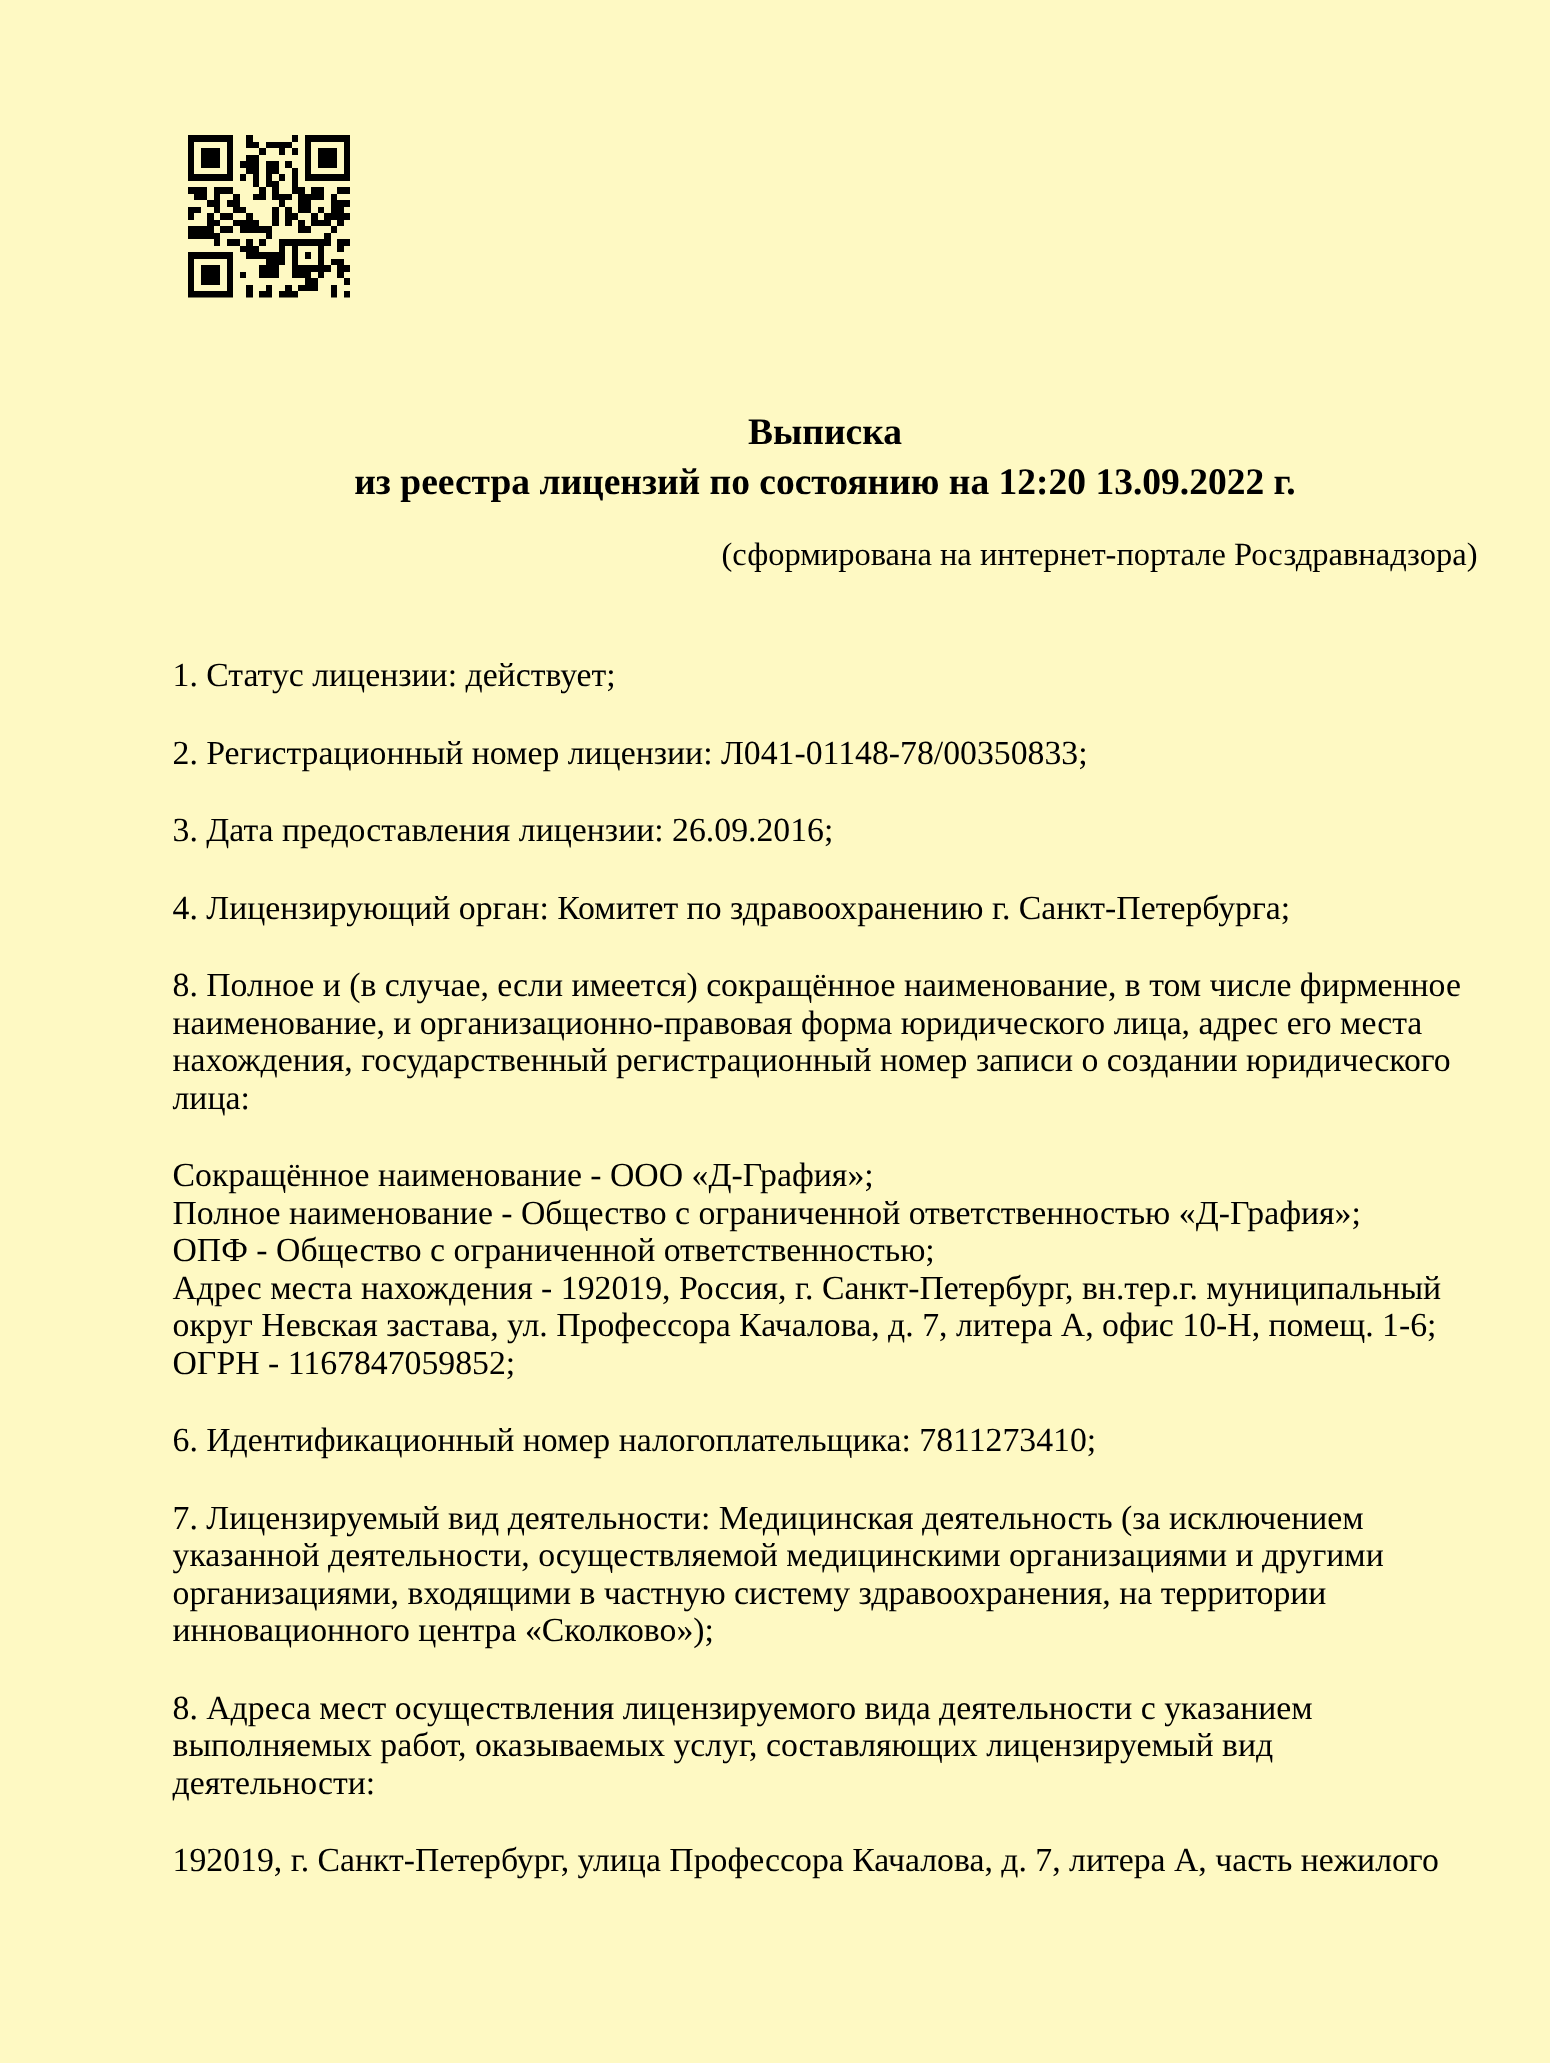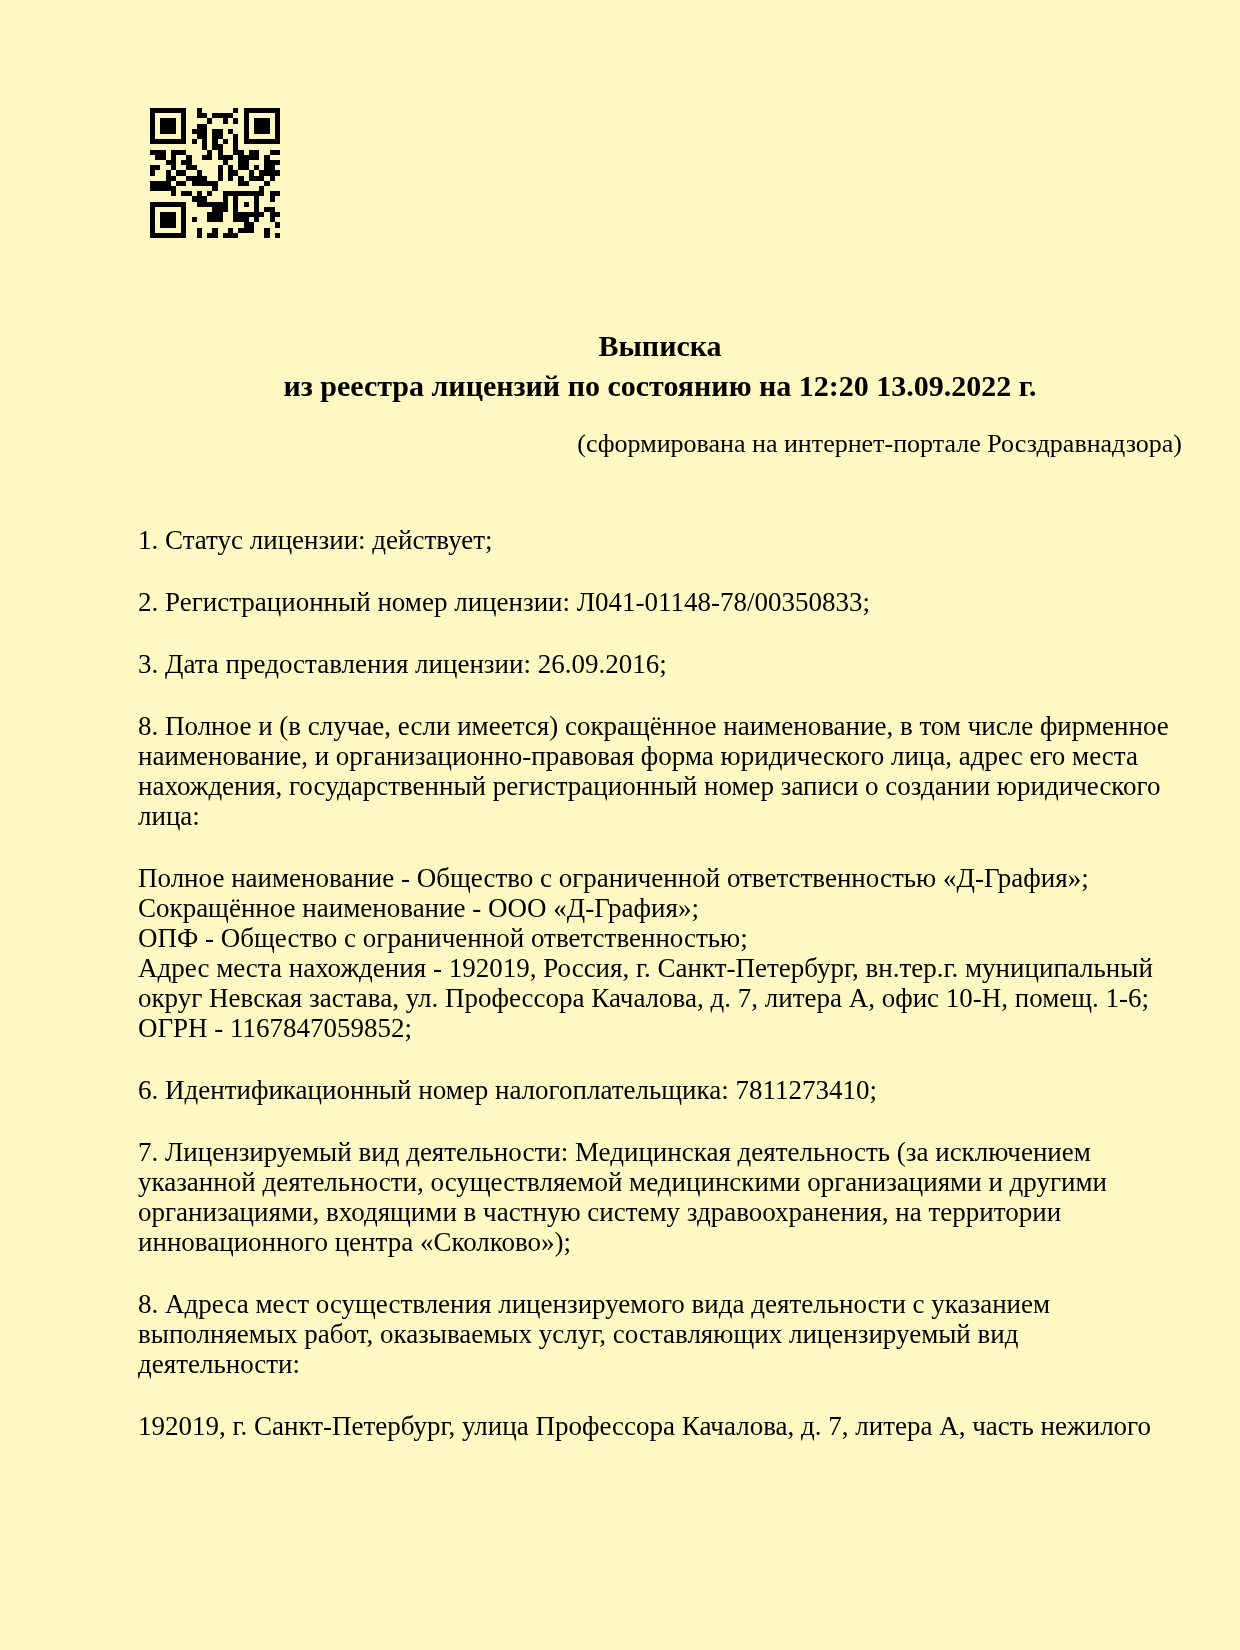--- a/index.html
+++ b/index.html
@@ -365,24 +365,25 @@
       <div>Выписка</div>
       <div>из реестра лицензий по состоянию на 12:20 13.09.2022 г.</div>
     </div>
 
     <div class="subtitle">(сформирована на интернет-портале Росздравнадзора)</div>
 
     <div class="body-text">
       <p class="para">1. Статус лицензии: действует;</p>
       <p class="para">2. Регистрационный номер лицензии: Л041-01148-78/00350833;</p>
       <p class="para">3. Дата предоставления лицензии: 26.09.2016;</p>
+      <p class="para">4. Лицензирующий орган: Комитет по здравоохранению г. Санкт-Петербурга;</p>
       <p class="para">8. Полное и (в случае, если имеется) сокращённое наименование, в том числе фирменное наименование, и организационно-правовая форма юридического лица, адрес его места нахождения, государственный регистрационный номер записи о создании юридического лица:</p>
       <div class="para">
+        <div>Сокращённое наименование - ООО «Д-Графия»;</div>
         <div>Полное наименование - Общество с ограниченной ответственностью «Д-Графия»;</div>
-        <div>Сокращённое наименование - ООО «Д-Графия»;</div>
         <div>ОПФ - Общество с ограниченной ответственностью;</div>
         <div>Адрес места нахождения - 192019, Россия, г. Санкт-Петербург, вн.тер.г. муниципальный округ Невская застава, ул. Профессора Качалова, д. 7, литера А, офис 10-Н, помещ. 1-6;</div>
         <div>ОГРН - 1167847059852;</div>
       </div>
       <p class="para">6. Идентификационный номер налогоплательщика: 7811273410;</p>
       <p class="para">7. Лицензируемый вид деятельности: Медицинская деятельность (за исключением указанной деятельности, осуществляемой медицинскими организациями и другими организациями, входящими в частную систему здравоохранения, на территории инновационного центра «Сколково»);</p>
       <p class="para">8. Адреса мест осуществления лицензируемого вида деятельности с указанием выполняемых работ, оказываемых услуг, составляющих лицензируемый вид деятельности:</p>
       <p class="para">192019, г. Санкт-Петербург, улица Профессора Качалова, д. 7, литера А, часть нежилого</p>
     </div>
 

